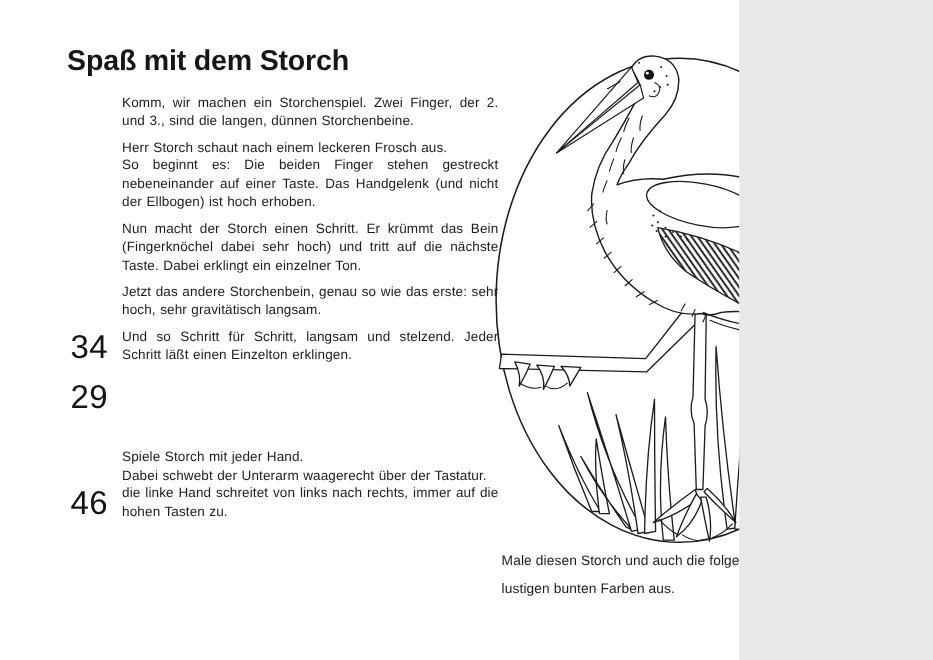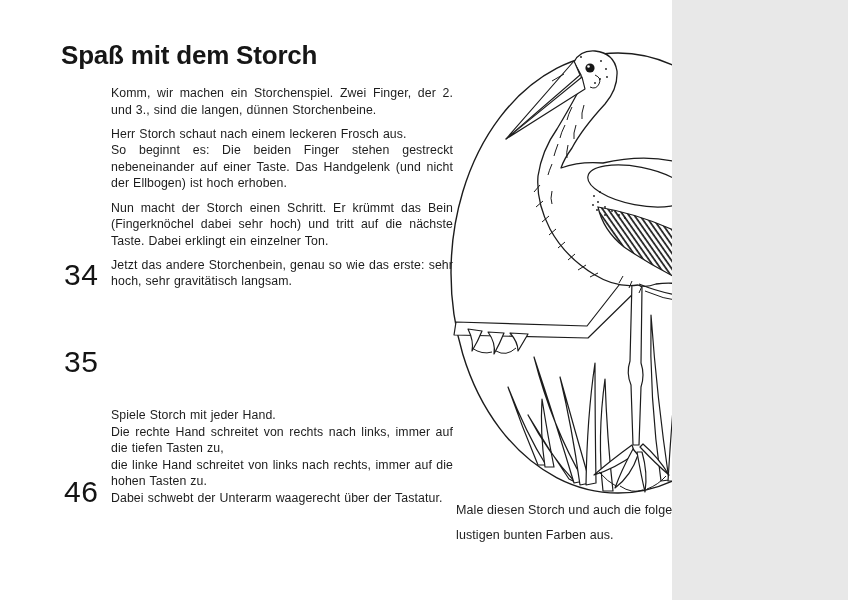--- a/index.html
+++ b/index.html
@@ -50,35 +50,37 @@
       <div class="block">
         <p>Herr Storch schaut nach einem leckeren Frosch aus.</p>
         <p>So beginnt es: Die beiden Finger stehen gestreckt nebeneinander auf einer Taste. Das Handgelenk (und nicht der Ellbogen) ist hoch erhoben.</p>
       </div>
       <div class="block">
         <p>Nun macht der Storch einen Schritt. Er krümmt das Bein (Fingerknöchel dabei sehr hoch) und tritt auf die nächste Taste. Dabei erklingt ein einzelner Ton.</p>
       </div>
       <div class="block">
         <p>Jetzt das andere Storchenbein, genau so wie das erste: sehr hoch, sehr gravitätisch langsam.</p>
       </div>
+      <div class="block">
+        <p>Und so Schritt für Schritt, langsam und stelzend. Jeder Schritt läßt einen Einzelton erklingen.</p>
+      </div>
     </div>
   </section>
 
   <section class="sec sec-35">
-    <div class="num">35</div>
+    <div class="num">29</div>
   </section>
 
   <section class="sec sec-36">
     <div class="num">46</div>
     <div class="txt">
       <div class="block">
         <p>Spiele Storch mit jeder Hand.</p>
-        <p>Die rechte Hand schreitet von rechts nach links, immer auf die tiefen Tasten zu,</p>
+        <p>Dabei schwebt der Unterarm waagerecht über der Tastatur.</p>
         <p>die linke Hand schreitet von links nach rechts, immer auf die hohen Tasten zu.</p>
-        <p>Dabei schwebt der Unterarm waagerecht über der Tastatur.</p>
       </div>
     </div>
   </section>
 
   <figure class="illus">
     <svg viewBox="0 0 395 460" xmlns="http://www.w3.org/2000/svg">
       <defs>
         <pattern id="hatch" width="4.5" height="4.5" patternUnits="userSpaceOnUse" patternTransform="rotate(-35)">
           <rect width="4.5" height="4.5" fill="#ffffff"></rect>
           <line x1="1" y1="0" x2="1" y2="4.5" stroke="#1a1a1a" stroke-width="1.7"></line>

